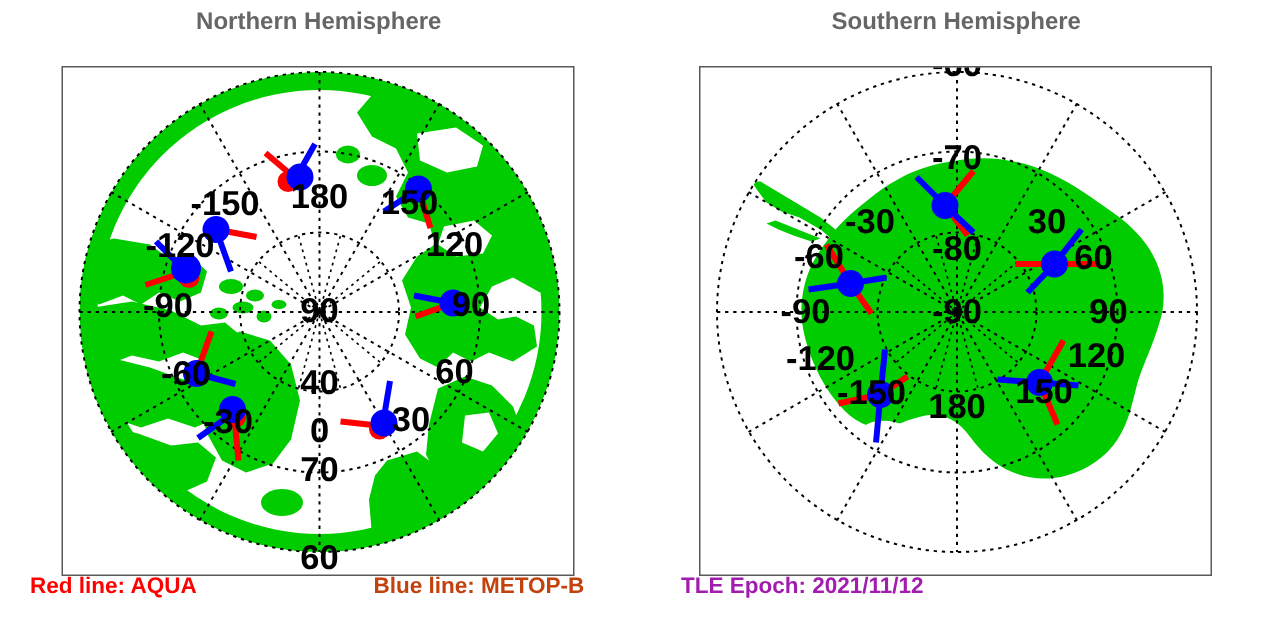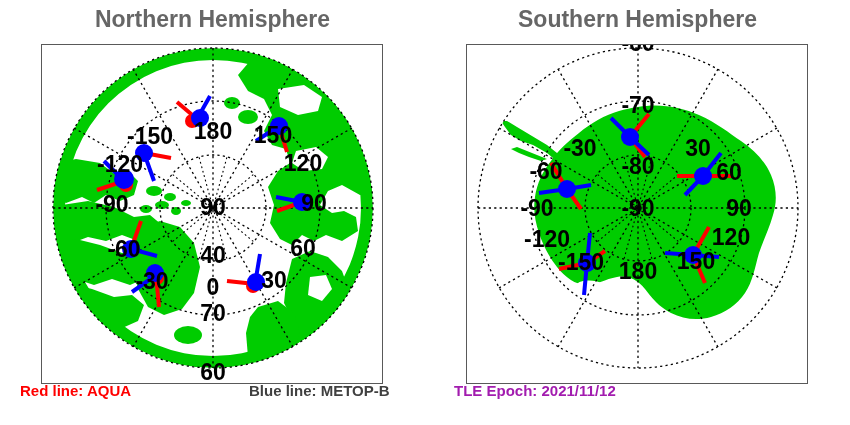--- a/index.html
+++ b/index.html
@@ -22,21 +22,21 @@
   }
   #panel-north { left: 0; }
   #panel-south { left: 425px; }
 
   .panel-title {
     position: absolute;
     top: 6px;
     left: 0;
     width: 425px;
     text-align: center;
-    font-size: 23px;
+    font-size: 16px;
     font-weight: bold;
     color: #666666;
     letter-spacing: 0px;
     font-family: "Liberation Sans", sans-serif;
   }
 
   .plot-box {
     position: absolute;
     left: 41px;
     top: 44px;
@@ -66,21 +66,21 @@
 
   .footer-text {
     position: absolute;
     bottom: 26px;
     font-size: 15px;
     font-weight: bold;
     font-family: "Liberation Sans", sans-serif;
     white-space: nowrap;
   }
   #legend-aqua  { left: 20px;  color: #ff0000; }
-  #legend-metop { left: 249px; color: #404040; }
+  #legend-metop { left: 249px; color: #c2410c; }
   #tle-epoch    { left: 29px;  color: #a21caf; }
 </style>
 </head>
 <body>
 
 <div class="panel" id="panel-north">
 
   <div class="panel-title">Northern Hemisphere</div>
 
   <div class="plot-box">

